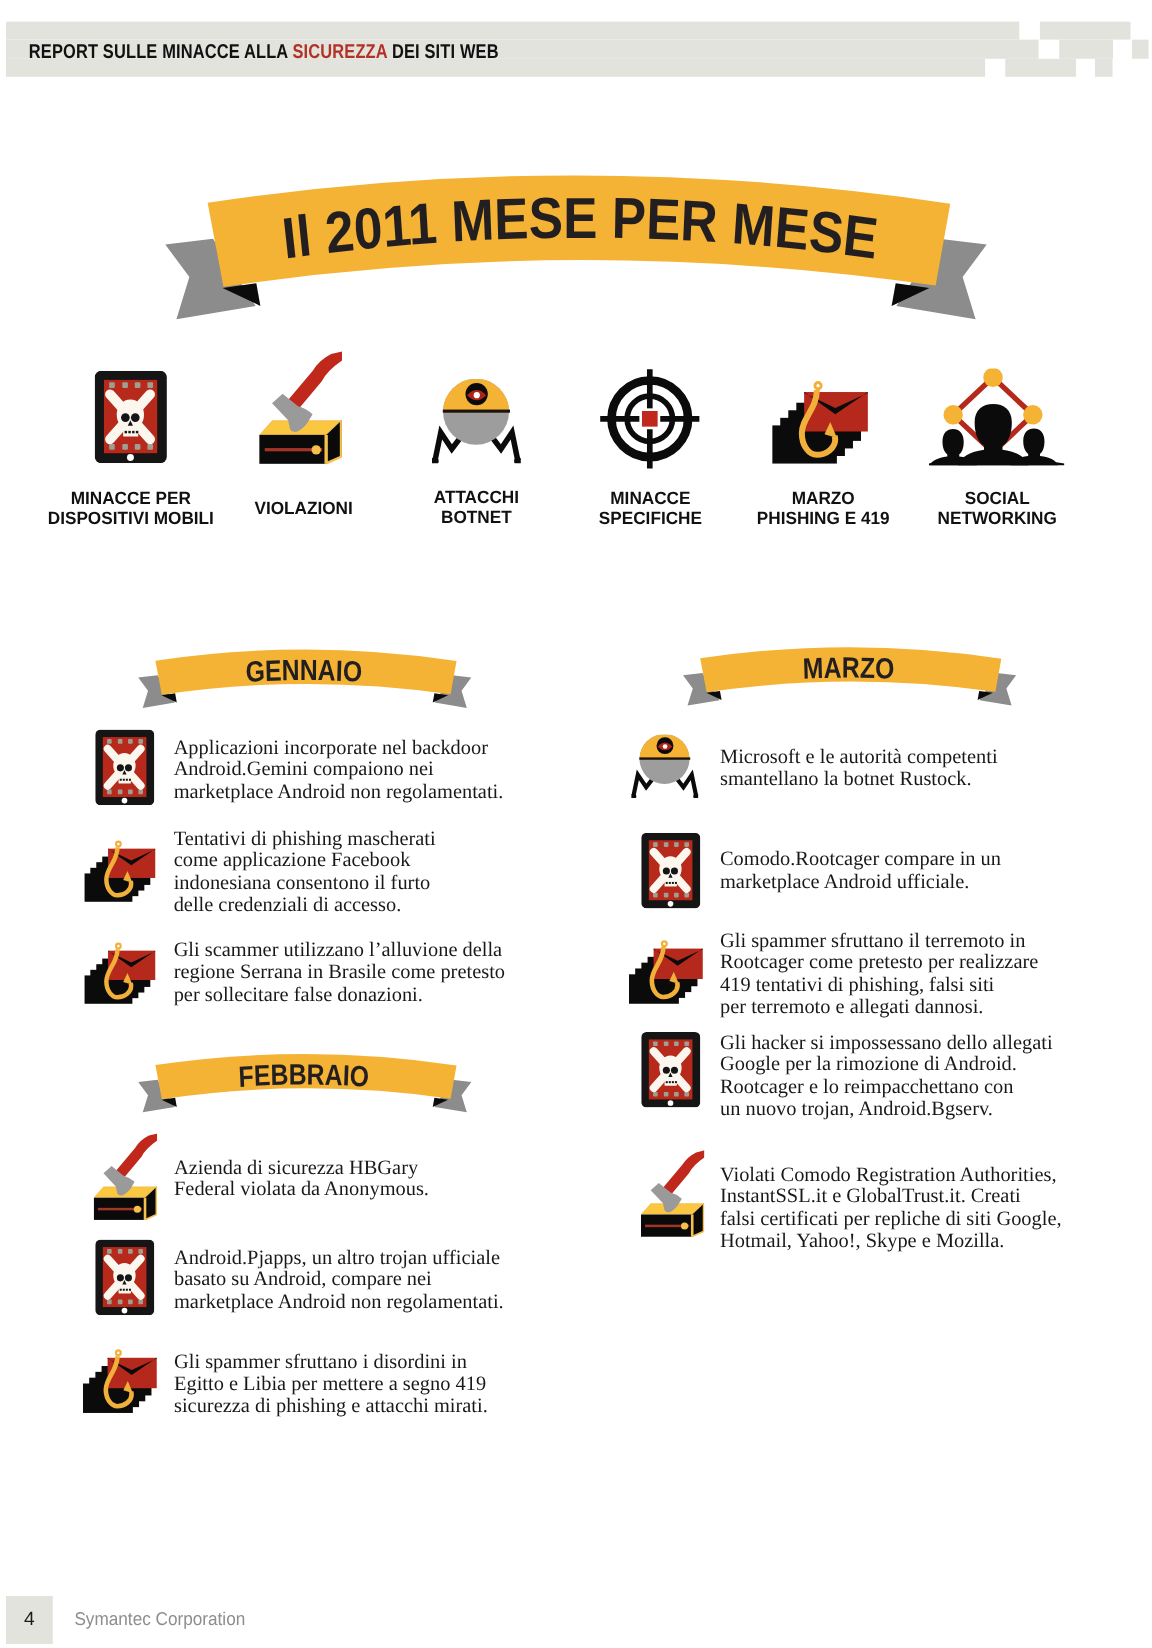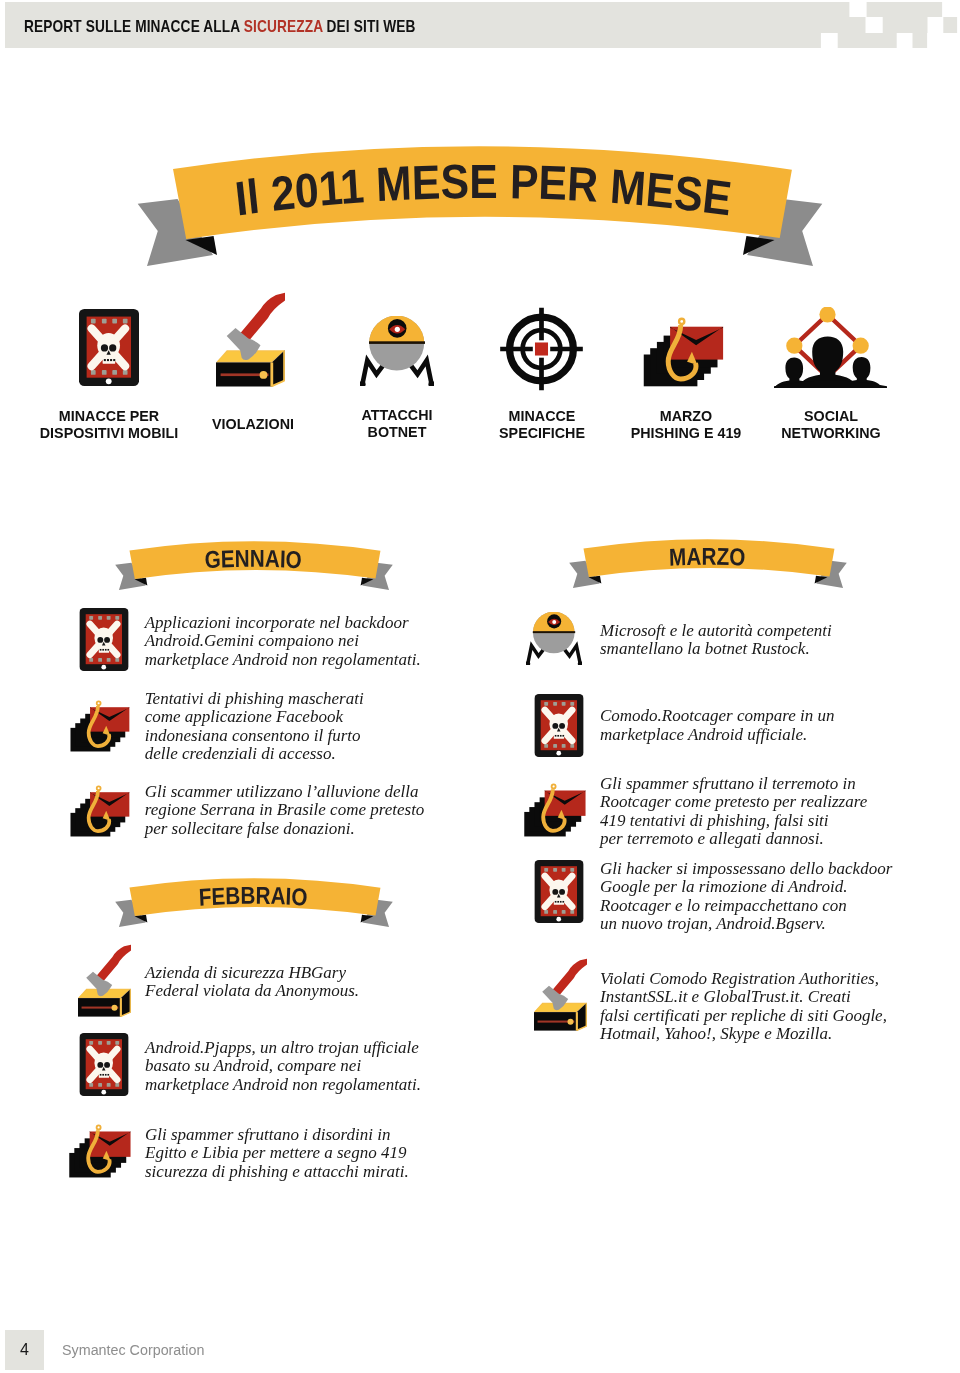--- a/index.html
+++ b/index.html
@@ -6,21 +6,21 @@
   html,body { margin:0; padding:0; }
   body {
     width:960px; height:1373px; background:#ffffff;
     font-family:"Liberation Sans", sans-serif;
     position:relative; overflow:hidden;
   }
   .page { position:absolute; left:0; top:0; width:960px; height:1373px; }
   svg { display:block; }
 
   
-  .hdr { position:absolute; left:0; top:0; width:761px; height:50px; }
+  .hdr { position:absolute; left:0; top:16px; width:761px; height:50px; }
   .hdr-title {
     position:absolute; left:24px; top:16.5px;
     font-size:16.6px; font-weight:700; letter-spacing:0.15px;
     color:#111111; white-space:nowrap;
     transform:scaleX(0.825); transform-origin:left top;
   }
   .hdr-title .accent { color:#b23226; }
 
   
   .banner { position:absolute; left:120px; top:138px; }
@@ -39,21 +39,21 @@
   .mb { position:absolute; }
 
   
   .entry { position:absolute; }
   .entry-txt {
     position:absolute;
     font-family:"Liberation Serif", serif;
     font-size:17px; line-height:18.6px; color:#191919;
     white-space:nowrap;
   }
-  .entry-txt > div { white-space:nowrap;font-style:italic; }
+  .entry-txt > div { white-space:nowrap; }
 
   
   .foot-box { position:absolute; left:5px; top:1330px; width:39px; height:40px; background:#e3e3de; }
   .foot-num { position:absolute; left:5px; top:1341px; width:39px; text-align:center;
      font-size:16px; color:#1a1a1a; }
   .foot-co { position:absolute; left:62px; top:1341px; font-size:15.4px; color:#8e8e8e;
      transform:scaleX(0.93); transform-origin:left top; }
 </style>
 </head>
 <body>
@@ -399,21 +399,21 @@
       <div>419 tentativi di phishing, falsi siti</div>
       <div>per terremoto e allegati dannosi.</div>
     </div>
 
   <div class="entry" style="left:534px;top:860px;">
     <svg width="50" height="63" viewBox="0 0 100 128">
         <use href="#ic-tablet"></use>
       </svg>
   </div>
   <div class="entry-txt" style="left:600px;top:859.7px;">
-      <div>Gli hacker si impossessano dello backdoor</div>
+      <div>Gli hacker si impossessano dello allegati</div>
       <div>Google per la rimozione di Android.</div>
       <div>Rootcager e lo reimpacchettano con</div>
       <div>un nuovo trojan, Android.Bgserv.</div>
     </div>
 
   <div class="entry" style="left:534px;top:958px;">
     <svg width="53" height="73" viewBox="0 0 69 95">
         <use href="#ic-axe"></use>
       </svg>
   </div>

